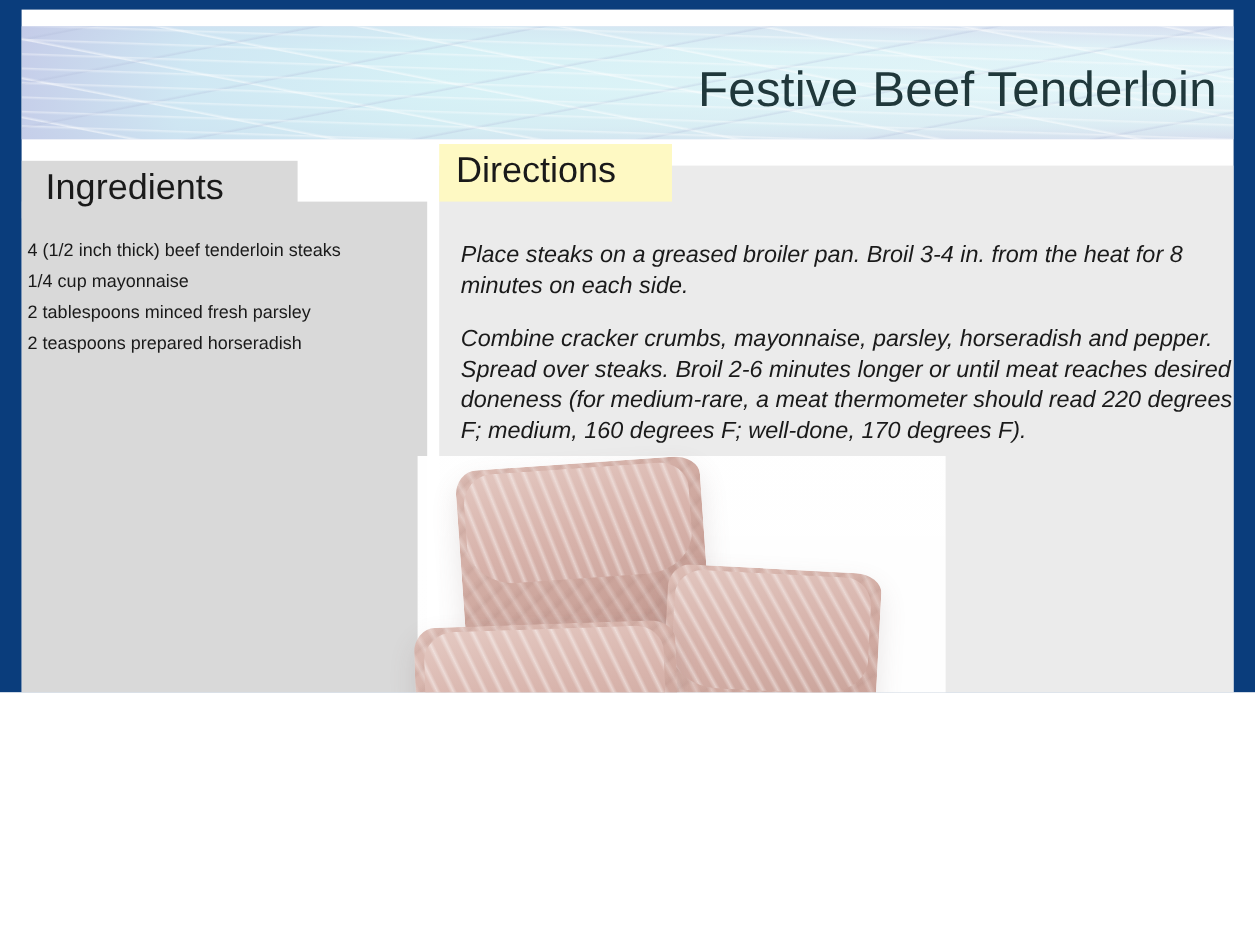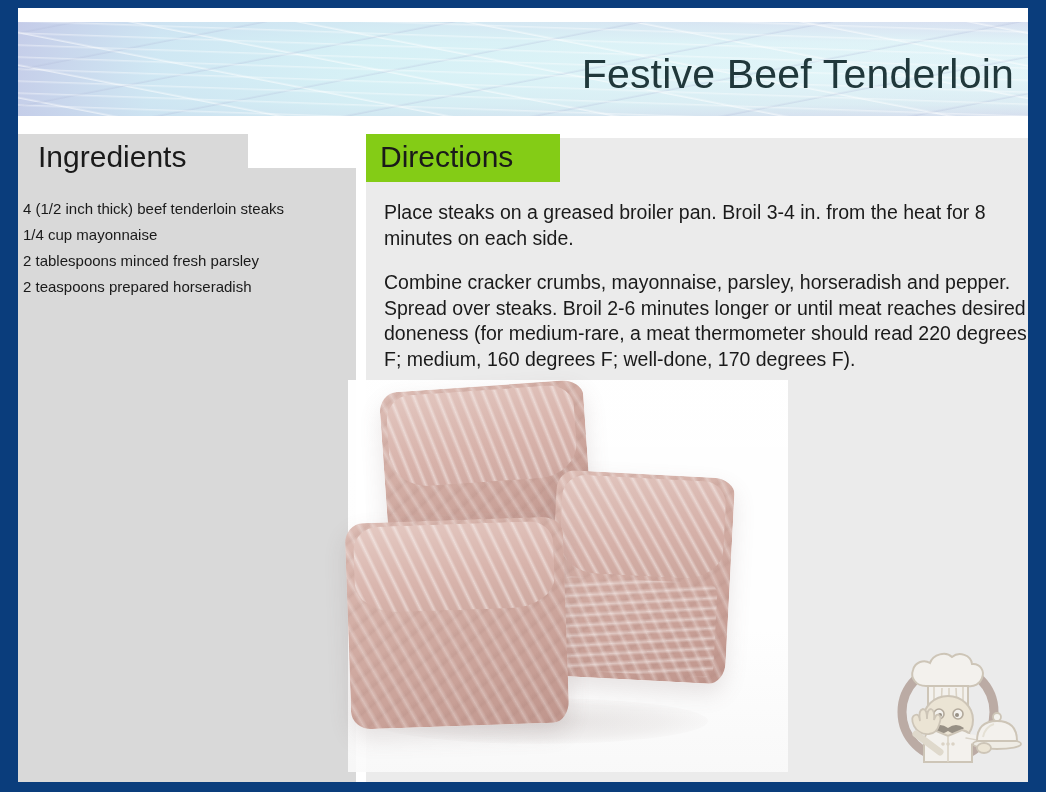--- a/index.html
+++ b/index.html
@@ -7,21 +7,21 @@
     padding: 0;
     background: #ffffff;
   }
   body {
     font-family: "Liberation Sans", sans-serif;
   }
 
   #slide {
     position: relative;
     width: 1046px;
-    height: 792px;
+    height: 577px;
     background: #0a3d7c;
     overflow: hidden;
   }
 
   
   #page {
     position: absolute;
     left: 18px;
     top: 8px;
     width: 1010px;
@@ -125,23 +125,23 @@
   #ingredients-tab {
     left: 0px;
     top: 126px;
     width: 186px;
     background: #d9d9d9;
     z-index: 3;
     padding-left: 20px;
   }
   #directions-tab {
     left: 348px;
-    top: 126px;
+    top: 112px;
     width: 156px;
-    background: #84cc16;
+    background: #fef9c3;
     z-index: 3;
   }
   .section-heading {
     font-size: 30px;
     line-height: 38px;
     color: #1a1a1a;
     white-space: nowrap;
   }
 
   
@@ -165,20 +165,21 @@
     left: 366px;
     top: 192px;
     width: 655px;
     font-size: 19.5px;
     line-height: 25.5px;
     color: #1a1a1a;
     z-index: 4;
   }
   #directions-body p {
     margin: 0 0 19px 0;
+    font-style: italic;
   }
 
   
   #steak-photo {
     position: absolute;
     left: 330px;
     top: 372px;
     width: 440px;
     height: 392px;
     z-index: 2;

